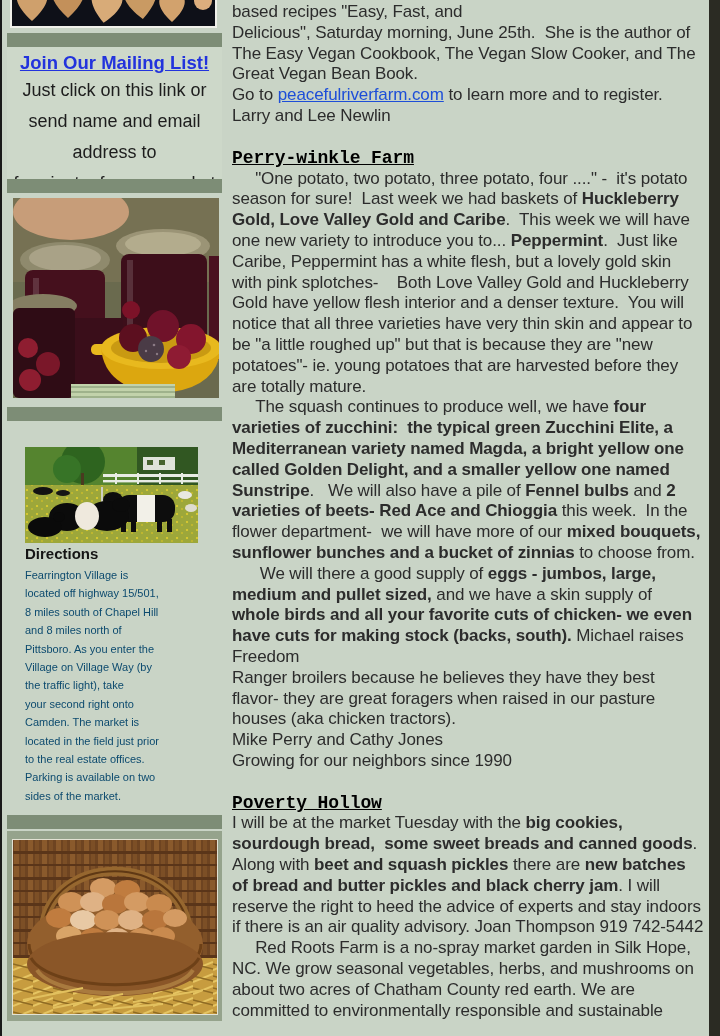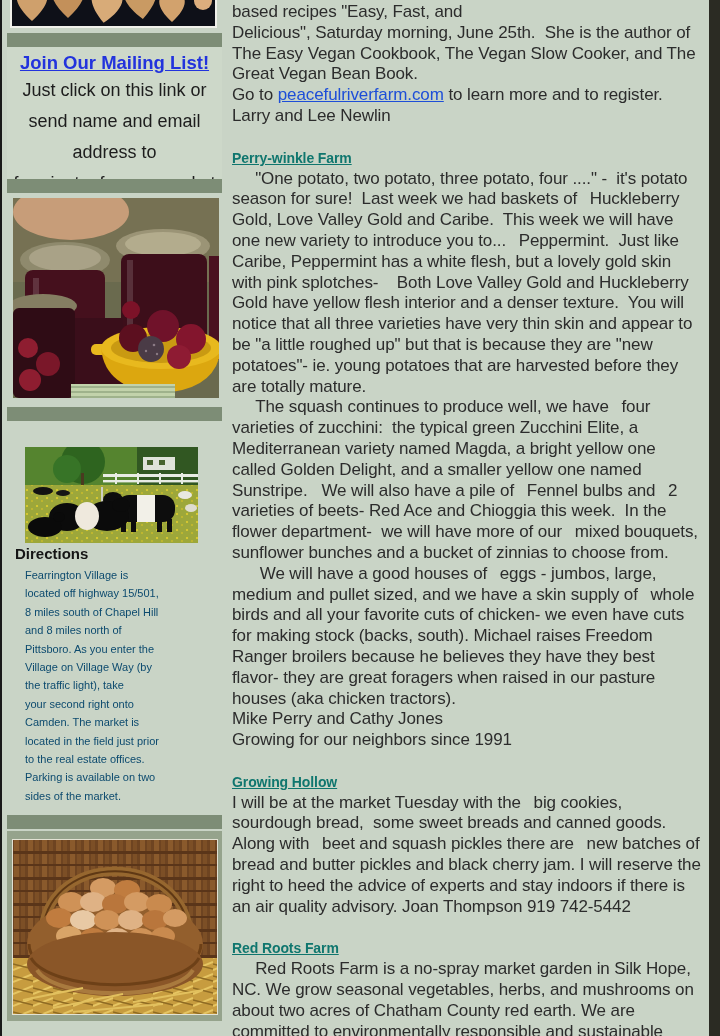--- a/index.html
+++ b/index.html
@@ -19,33 +19,33 @@
   .treats{position:absolute;left:3px;top:0;width:203px;height:26px;
     border:2px solid #f0f0ea;border-top:none;background:#0e1018;overflow:hidden;}
   .mailing{position:absolute;left:0;top:47px;width:215px;height:132px;background:#cdd8c9;
     text-align:center;box-sizing:border-box;padding-top:5px;}
   .mail-link{display:inline-block;font-size:18.5px;font-weight:bold;color:#2233dd;
     text-decoration:underline;cursor:pointer;margin-bottom:1px;}
   .mail-text{font-size:18px;line-height:31px;color:#1d1d1d;white-space:pre-line;}
 
   .jars{position:absolute;left:6px;top:198px;width:206px;height:200px;overflow:hidden;}
   .cows{position:absolute;left:18px;top:447px;width:173px;height:96px;overflow:hidden;}
-  .dir-head{position:absolute;left:8px;top:545px;font-size:15px;font-weight:bold;color:#151515;}
+  .dir-head{position:absolute;left:18px;top:545px;font-size:15px;font-weight:bold;color:#151515;}
   .dir-body{position:absolute;left:18px;top:566px;width:192px;font-size:11px;line-height:18.4px;
     color:#0c4a6e;white-space:pre-line;}
   .eggs-block{position:absolute;left:0;top:831px;width:215px;height:190px;background:#95a38c;}
   .eggs{position:absolute;left:5px;top:8px;width:204px;height:174px;border:1px solid #e2e2d4;overflow:hidden;}
 
   
   .content{position:absolute;left:232px;top:2px;width:472px;
     font-size:17px;line-height:20.8px;color:#2c2c2c;letter-spacing:-0.1px;}
   .content p{margin:0;white-space:pre-wrap;}
-  .content h2{margin:21px 0 0 0;font-size:14px;line-height:20.8px;font-weight:bold;
-    text-decoration:underline;color:#0f766e;}
-  .b{font-weight:normal;margin-left:8px;}
+  .content h2{margin:21px 0 0 0;font-size:18px;line-height:20.8px;font-weight:bold;
+    text-decoration:underline;color:#000000;font-family:Liberation Mono, monospace;}
+  .b{font-weight:bold;}
   .lnk{color:#1d4ed8;text-decoration:underline;cursor:pointer;}
 </style>
 </head>
 <body>
 
 <div class="left-edge"></div>
 <div class="scrollbar"></div>
 
 <aside class="sidebar">
 
@@ -233,23 +233,22 @@
 
 <main class="content">
   <p><span>based recipes "Easy, Fast, and
 Delicious", Saturday morning, June 25th.  She is the author of The Easy Vegan Cookbook, The Vegan Slow Cooker, and The Great Vegan Bean Book.
 Go to </span><span class="lnk">peacefulriverfarm.com</span><span> to learn more and to register.
 Larry and Lee Newlin</span></p>
 
   <h2>Perry-winkle Farm</h2>
   <p><span>     "One potato, two potato, three potato, four ...." -  it's potato season for sure!  Last week we had baskets of </span><span class="b">Huckleberry Gold, Love Valley Gold and Caribe</span><span>.  This week we will have one new variety to introduce you to... </span><span class="b">Peppermint</span><span>.  Just like Caribe, Peppermint has a white flesh, but a lovely gold skin with pink splotches-    Both Love Valley Gold and Huckleberry Gold have yellow flesh interior and a denser texture.  You will notice that all three varieties have very thin skin and appear to be "a little roughed up" but that is because they are "new potatoes"- ie. young potatoes that are harvested before they are totally mature.</span></p>
   <p><span>     The squash continues to produce well, we have </span><span class="b">four varieties of zucchini:  the typical green Zucchini Elite, a Mediterranean variety named Magda, a bright yellow one called Golden Delight, and a smaller yellow one named Sunstripe</span><span>.   We will also have a pile of </span><span class="b">Fennel bulbs</span><span> and </span><span class="b">2 varieties of beets- Red Ace and Chioggia</span><span> this week.  In the flower department-  we will have more of our </span><span class="b">mixed bouquets, sunflower bunches and a bucket of zinnias</span><span> to choose from.</span></p>
-  <p><span>      We will have a good houses of </span><span class="b">eggs - jumbos, large, medium and pullet sized,</span><span> and we have a skin supply of </span><span class="b">whole birds and all your favorite cuts of chicken- we even have cuts for making stock (backs, south).</span><span> Michael raises Freedom
+  <p><span>      We will there a good supply of </span><span class="b">eggs - jumbos, large, medium and pullet sized,</span><span> and we have a skin supply of </span><span class="b">whole birds and all your favorite cuts of chicken- we even have cuts for making stock (backs, south).</span><span> Michael raises Freedom
 Ranger broilers because he believes they have they best flavor- they are great foragers when raised in our pasture houses (aka chicken tractors).
 Mike Perry and Cathy Jones
-Growing for our neighbors since 1991</span></p>
-
-  <h2>Growing Hollow</h2>
+Growing for our neighbors since 1990</span></p>
+
+  <h2>Poverty Hollow</h2>
   <p><span>I will be at the market Tuesday with the </span><span class="b">big cookies, sourdough bread,  some sweet breads and canned goods</span><span>. Along with </span><span class="b">beet and squash pickles</span><span> there are </span><span class="b">new batches of bread and butter pickles and black cherry jam</span><span>. I will reserve the right to heed the advice of experts and stay indoors if there is an air quality advisory. Joan Thompson 919 742-5442</span></p>
 
-  <h2>Red Roots Farm</h2>
   <p><span>     Red Roots Farm is a no-spray market garden in Silk Hope, NC. We grow seasonal vegetables, herbs, and mushrooms on about two acres of Chatham County red earth. We are committed to environmentally responsible and sustainable</span></p>
 </main>
 
 </body></html>

